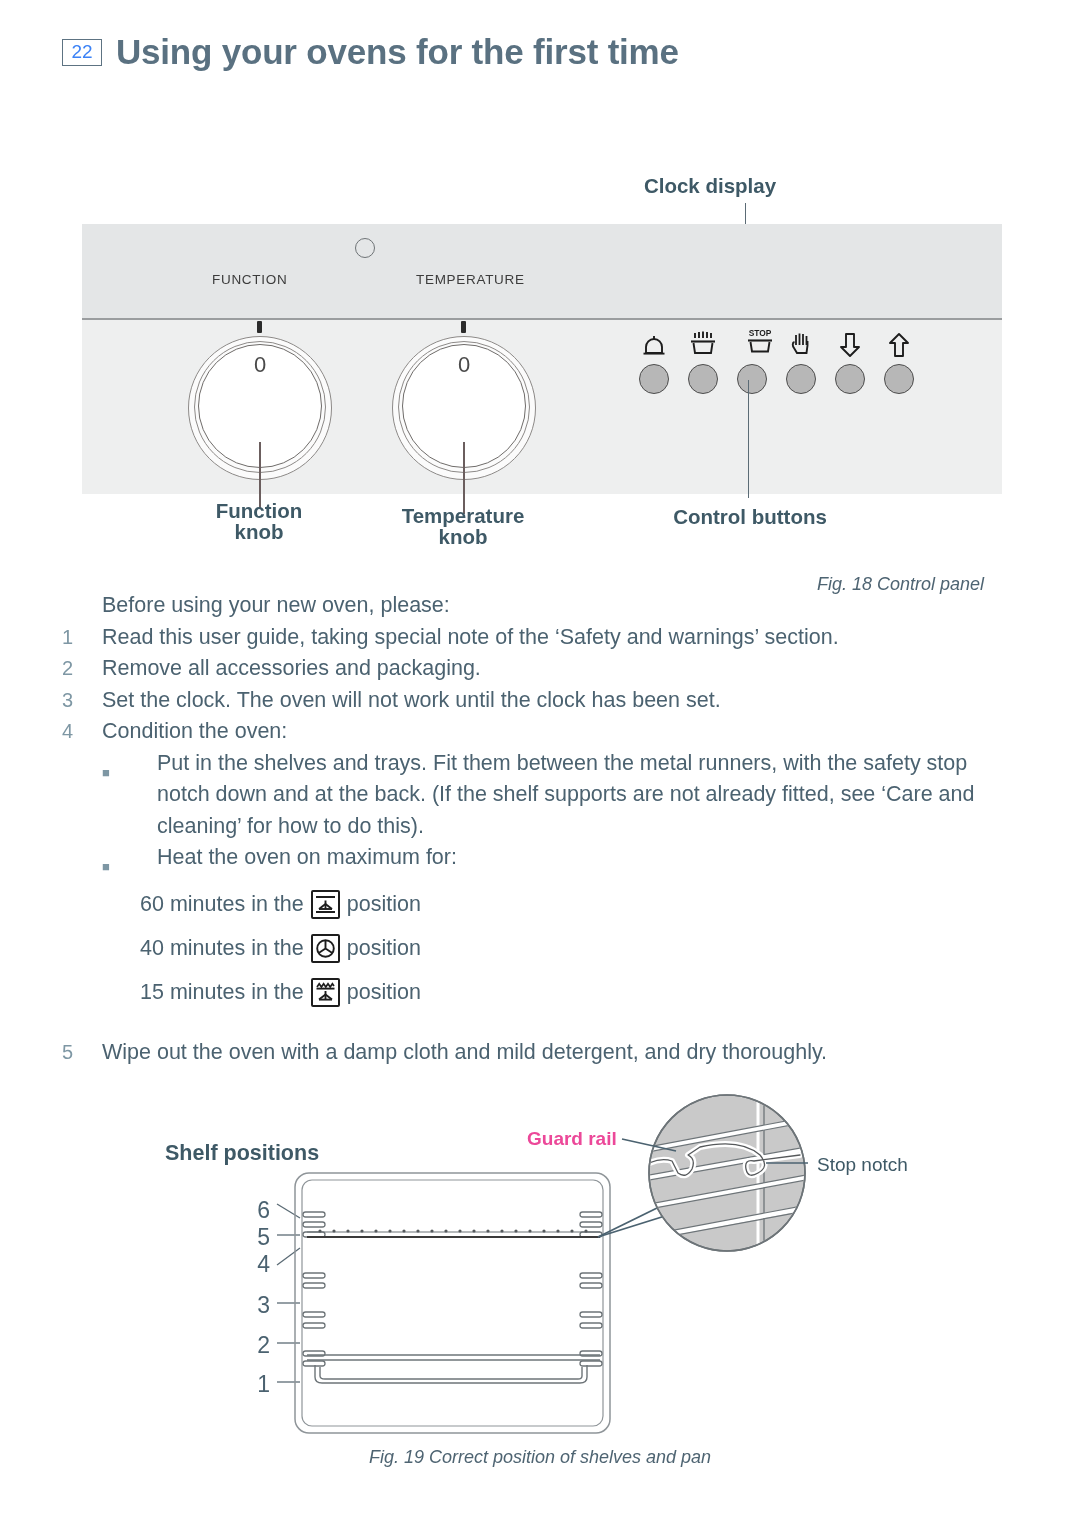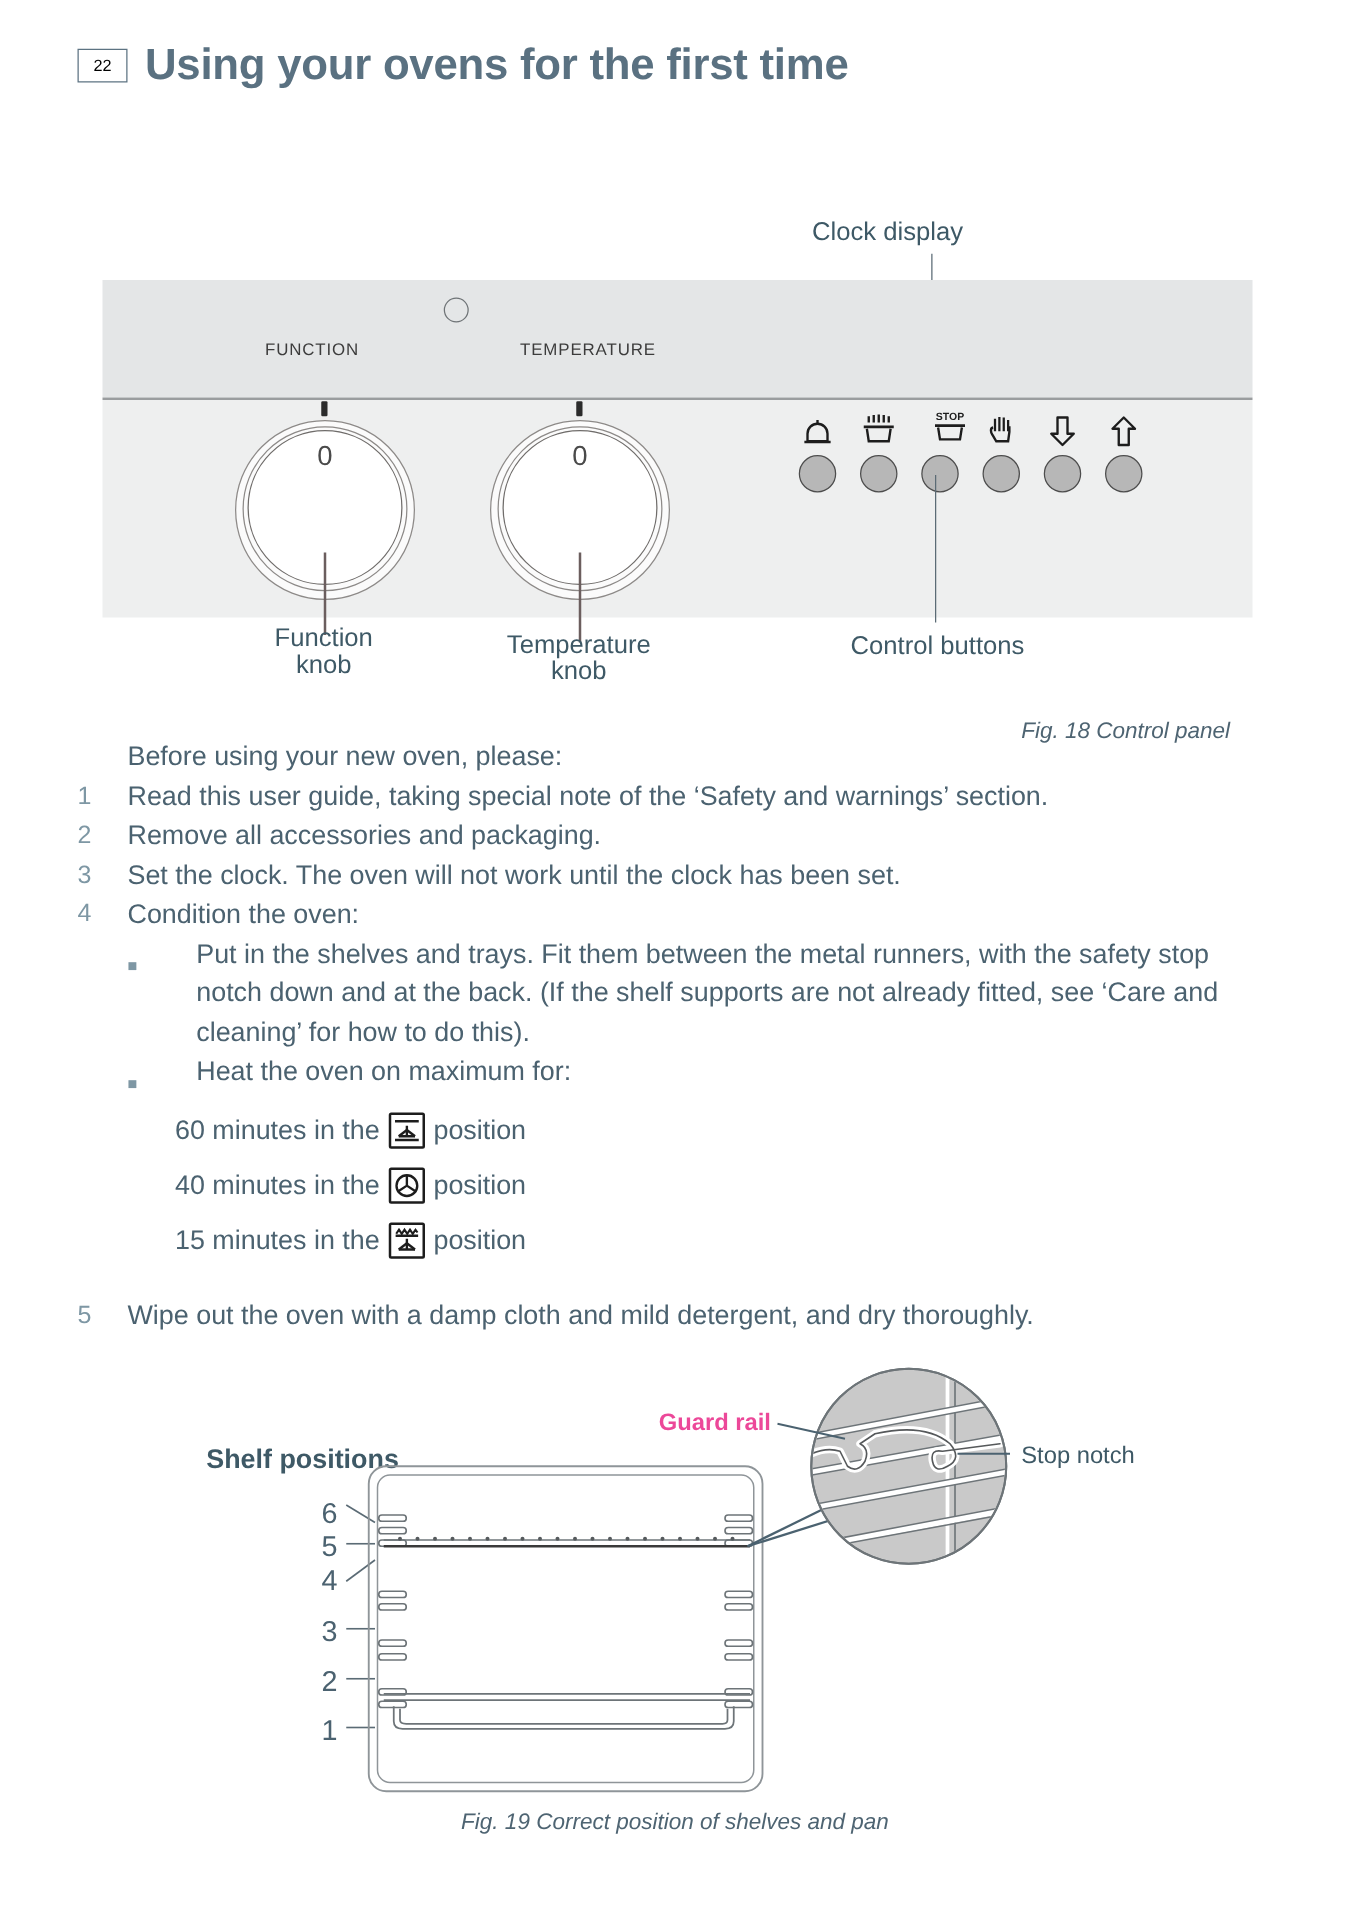--- a/index.html
+++ b/index.html
@@ -25,22 +25,22 @@
     align-items: center;
     gap: 14px;
   }
   .page-num-box {
     border: 1.5px solid #5d7382;
     width: 40px;
     height: 27px;
     display: flex;
     align-items: center;
     justify-content: center;
-    font-size: 13px;
-    color: #000000;
+    font-size: 19px;
+    color: #3b82f6;
     font-weight: 400;
     box-sizing: border-box;
   }
   .page-title {
     font-size: 35px;
     font-weight: 700;
     color: #5a7181;
     letter-spacing: -0.2px;
     white-space: nowrap;
   }
@@ -193,21 +193,21 @@
     background: #b7b7b7;
     border: 1.6px solid #4d4d4d;
     margin: 6px auto 0 auto;
     box-sizing: border-box;
   }
 
   
   .callout-label {
     position: absolute;
     font-size: 20.5px;
-    font-weight: 400;
+    font-weight: 700;
     color: #3e5966;
     text-align: center;
     line-height: 21px;
     white-space: pre-line;
   }
   .callout-line {
     position: absolute;
     width: 1.4px;
     background: #5b6b75;
   }
@@ -268,21 +268,21 @@
   }
 
   
   .fig19 {
     position: absolute;
     left: 0; top: 1055px;
     width: 1080px; height: 420px;
   }
   .shelf-title {
     position: absolute;
-    left: 165px; top: 100px;
+    left: 165px; top: 86px;
     font-size: 21.5px;
     font-weight: 700;
     color: #3e5966;
   }
   .lbl-guard {
     position: absolute;
     left: 527px; top: 73px;
     font-size: 19px;
     font-weight: 700;
     color: #ec4899;

